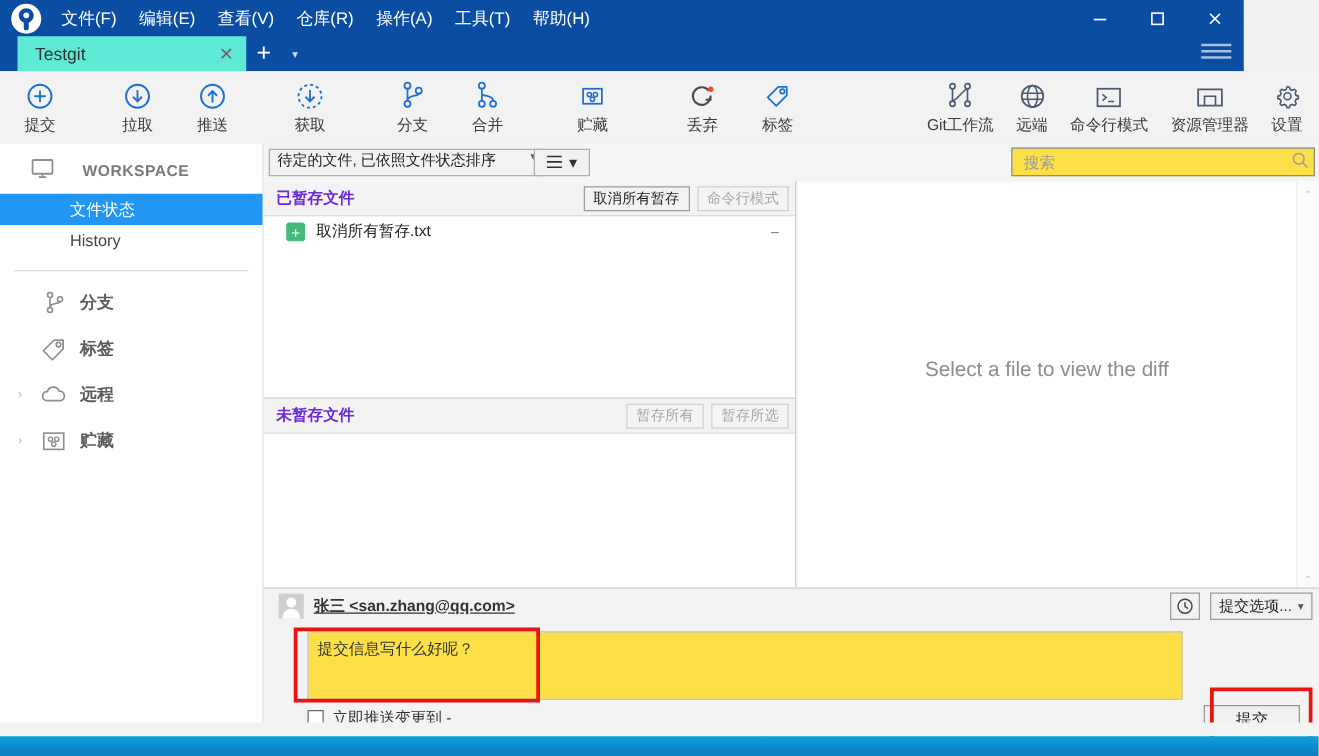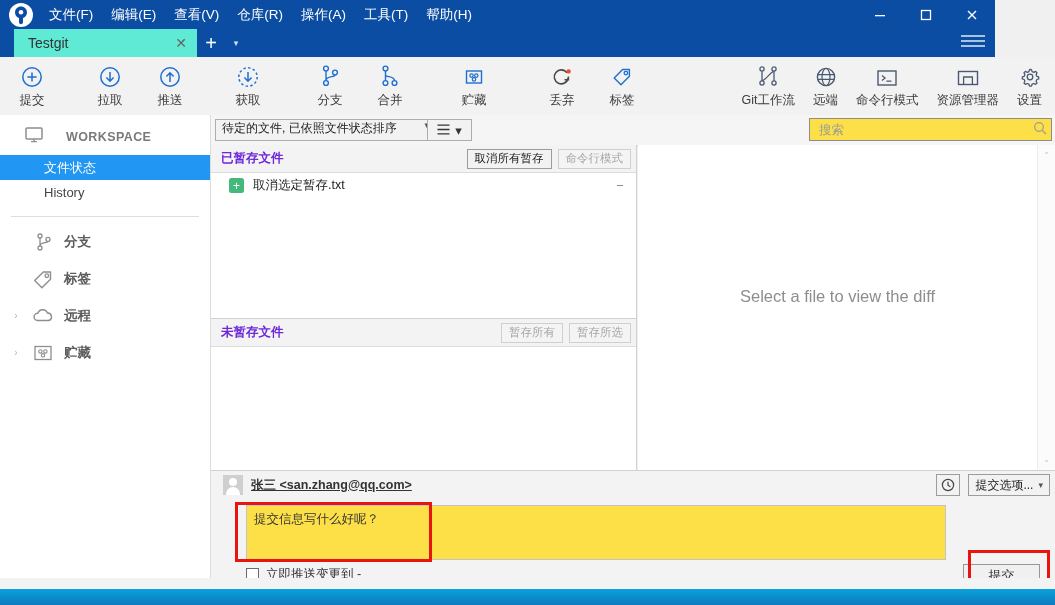--- a/index.html
+++ b/index.html
@@ -63,21 +63,21 @@
              padding:0 4px 0 7px;}
   .searchbox input{flex:1;border:0;outline:0;font-size:12.5px;color:#333;background:transparent;
                    font-family:inherit;}
   .searchbox input::placeholder{color:#9a9a9a;}
 
   
   .sidebar{position:absolute;left:0;top:115px;width:211px;height:474px;background:#fff;
            border-right:1px solid #dcdcdc;box-sizing:border-box;}
   .ws-head{display:flex;align-items:center;gap:23px;padding:12px 0 9px 25px;}
   .ws-head .lbl{font-size:12.5px;font-weight:bold;color:#7a7a7a;letter-spacing:.4px;}
-  .ws-sub{height:25px;display:flex;align-items:center;padding-left:44px;font-size:13px;color:#444;cursor:default;text-align:right;}
+  .ws-sub{height:25px;display:flex;align-items:center;padding-left:56px;font-size:13px;color:#444;cursor:default;text-align:right;}
   .ws-sub.active{background:#2196f3;color:#fff;}
   .side-sep{height:1px;background:#dedede;margin:11px 11px 0 11px;}
   .side-item{height:37px;display:flex;align-items:center;padding-left:10px;cursor:default;gap:8px;}
   .side-item .chev{width:12px;text-align:center;color:#b6b6b6;font-size:10px;}
   .side-item .si-ico{width:26px;display:flex;justify-content:center;align-items:center;}
   .side-item .si-lbl{font-size:13.5px;font-weight:bold;color:#5c5c5c;}
 
   
   .midcol{position:absolute;left:211px;top:145px;width:426px;height:325px;background:#fff;
           border-right:1px solid #d0d0d0;box-sizing:border-box;}
@@ -449,21 +449,21 @@
 
     <div class="sec-head">
       <span class="sec-title">已暂存文件</span>
       <span class="sbtn">取消所有暂存</span>
       <span class="sbtn dis">命令行模式</span>
     </div>
 
     <div class="filelist">
       <div class="filerow">
         <span class="fstat">+</span>
-        <span class="fname">取消选定暂存.txt</span>
+        <span class="fname">取消所有暂存.txt</span>
         <span class="fminus">−</span>
       </div>
     </div>
 
     <div class="sec-head" style="border-top:1px solid #d0d0d0;">
       <span class="sec-title">未暂存文件</span>
       <span class="sbtn dis">暂存所有</span>
       <span class="sbtn dis">暂存所选</span>
     </div>
 

